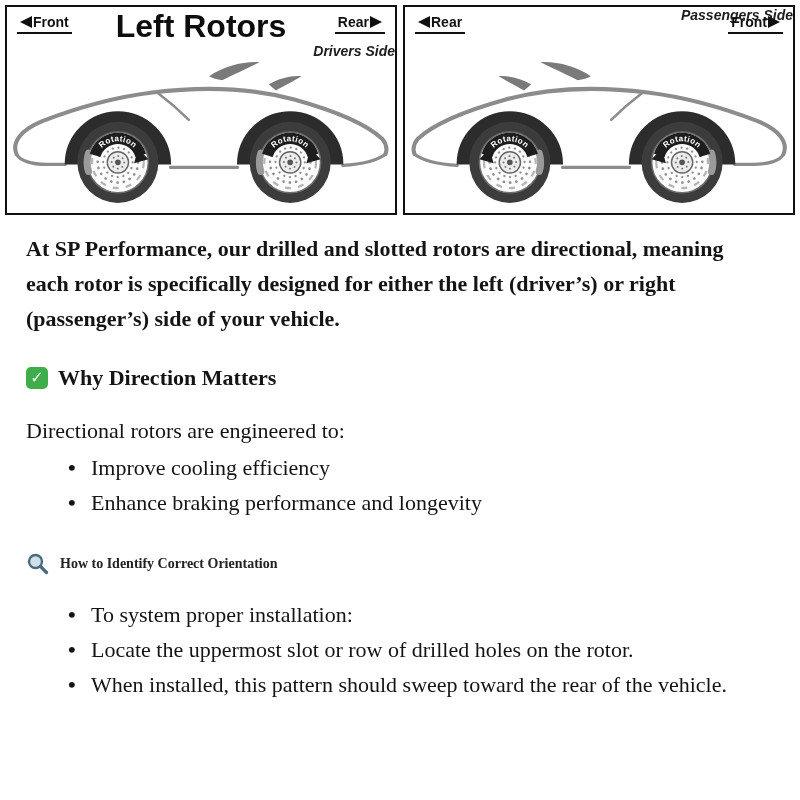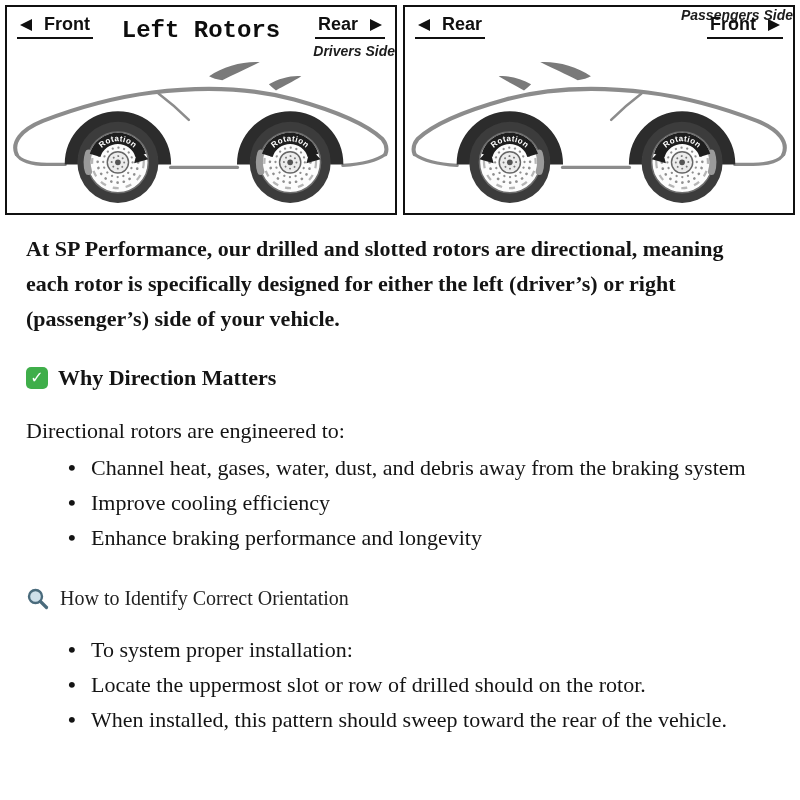--- a/index.html
+++ b/index.html
@@ -11,39 +11,39 @@
   }
 
   
   .diagram { display:flex; gap:6px; padding:5px 5px 0 5px; }
   .panel {
     flex:1; border:2px solid #101010; height:210px;
     position:relative; background:#fff;
   }
   .panel-header { position:relative; height:48px; font-family:"Liberation Sans", sans-serif; }
   .dir {
-    position:absolute; top:7px; display:flex; align-items:center; gap:12px;
+    position:absolute; top:7px; display:flex; align-items:center; gap:1px;
     border-bottom:2.5px solid #101010; padding:0 3px 2px 3px;
-    font-weight:bold; font-size:18px; color:#101010;
+    font-weight:bold; font-size:14px; color:#101010;
   }
   .dir.left-pos { left:10px; }
   .dir.right-pos { right:10px; }
   .tri-l { width:0; height:0; border-top:6px solid transparent; border-bottom:6px solid transparent; border-right:12px solid #101010; }
   .tri-r { width:0; height:0; border-top:6px solid transparent; border-bottom:6px solid transparent; border-left:12px solid #101010; }
-  .panel-title { text-align:center; padding-top:12px; font-weight:bold; font-size:24px; line-height:1.02; color:#0d0d0d;font-family:Liberation Mono, monospace; }
+  .panel-title { text-align:center; padding-top:3px; font-weight:bold; font-size:32px; line-height:1.02; color:#0d0d0d; }
   .panel-sub { text-align:right; font-style:italic; font-weight:bold; font-size:14px; color:#1c1c1c; }
   .car-svg { position:absolute; left:0; bottom:2px; width:100%; height:152px; display:block; }
   .rot-text { font-family:"Liberation Sans", sans-serif; font-size:8px; font-weight:bold; fill:#ffffff; letter-spacing:.4px; text-anchor:middle; }
 
   
   .content { padding:16px 28px 0 26px; font-size:22px; line-height:35px; }
   .content p, .content ul, .content h2 { max-width:700px; }
   .intro { margin-bottom:4px;font-weight:bold; }
   h2.h-bold { font-size:22px; font-weight:bold; margin:24px 0 18px 0; display:flex; align-items:center; }
-  h2.h-light { font-size:20px; font-weight:normal; color:#222; margin:26px 0 16px 0; display:flex; align-items:center; }
+  h2.h-light { font-size:14px; font-weight:bold; color:#222; margin:26px 0 16px 0; display:flex; align-items:center; }
   .check-box {
     display:inline-block; width:22px; height:22px; border-radius:5px;
     background:#3fae4a; color:#fff; font-size:16px; font-weight:bold;
     text-align:center; line-height:22px; margin-right:10px; flex:0 0 auto;
     font-family:"DejaVu Sans", sans-serif;
   }
   .mag-icon { margin-right:10px; flex:0 0 auto; }
   ul.blist { list-style:none; margin:2px 0 6px 40px; }
   ul.blist li { position:relative; padding-left:25px; }
   ul.blist li::before { content:"•"; position:absolute; left:2px; top:0; font-weight:bold; }
@@ -131,31 +131,30 @@
   <p class="intro">At SP Performance, our drilled and slotted rotors are directional, meaning each rotor is specifically designed for either the left (driver’s) or right (passenger’s) side of your vehicle.</p>
 
   <h2 class="h-bold">
     <span class="check-box">✓</span>
     <span>Why Direction Matters</span>
   </h2>
 
   <p>Directional rotors are engineered to:</p>
 
   <ul class="blist">
-    <li>Channel heat, gases, water, dust, and debris away from the braking system</li>
     <li>Improve cooling efficiency</li>
     <li>Enhance braking performance and longevity</li>
   </ul>
 
   <h2 class="h-light">
     <svg class="mag-icon" width="24" height="24" viewBox="0 0 24 24">
       <circle cx="9.5" cy="9.5" r="6.5" fill="#cfe0ea" stroke="#4a6b7c" stroke-width="2.4"></circle>
       <line x1="14.5" y1="14.5" x2="20.5" y2="20.5" stroke="#4a6b7c" stroke-width="3.2" stroke-linecap="round"></line>
     </svg>
     <span>How to Identify Correct Orientation</span>
   </h2>
 
   <ul class="blist">
     <li>To system proper installation:</li>
-    <li>Locate the uppermost slot or row of drilled should on the rotor.</li>
+    <li>Locate the uppermost slot or row of drilled holes on the rotor.</li>
     <li>When installed, this pattern should sweep toward the rear of the vehicle.</li>
   </ul>
 </div>
 
 </body></html>

